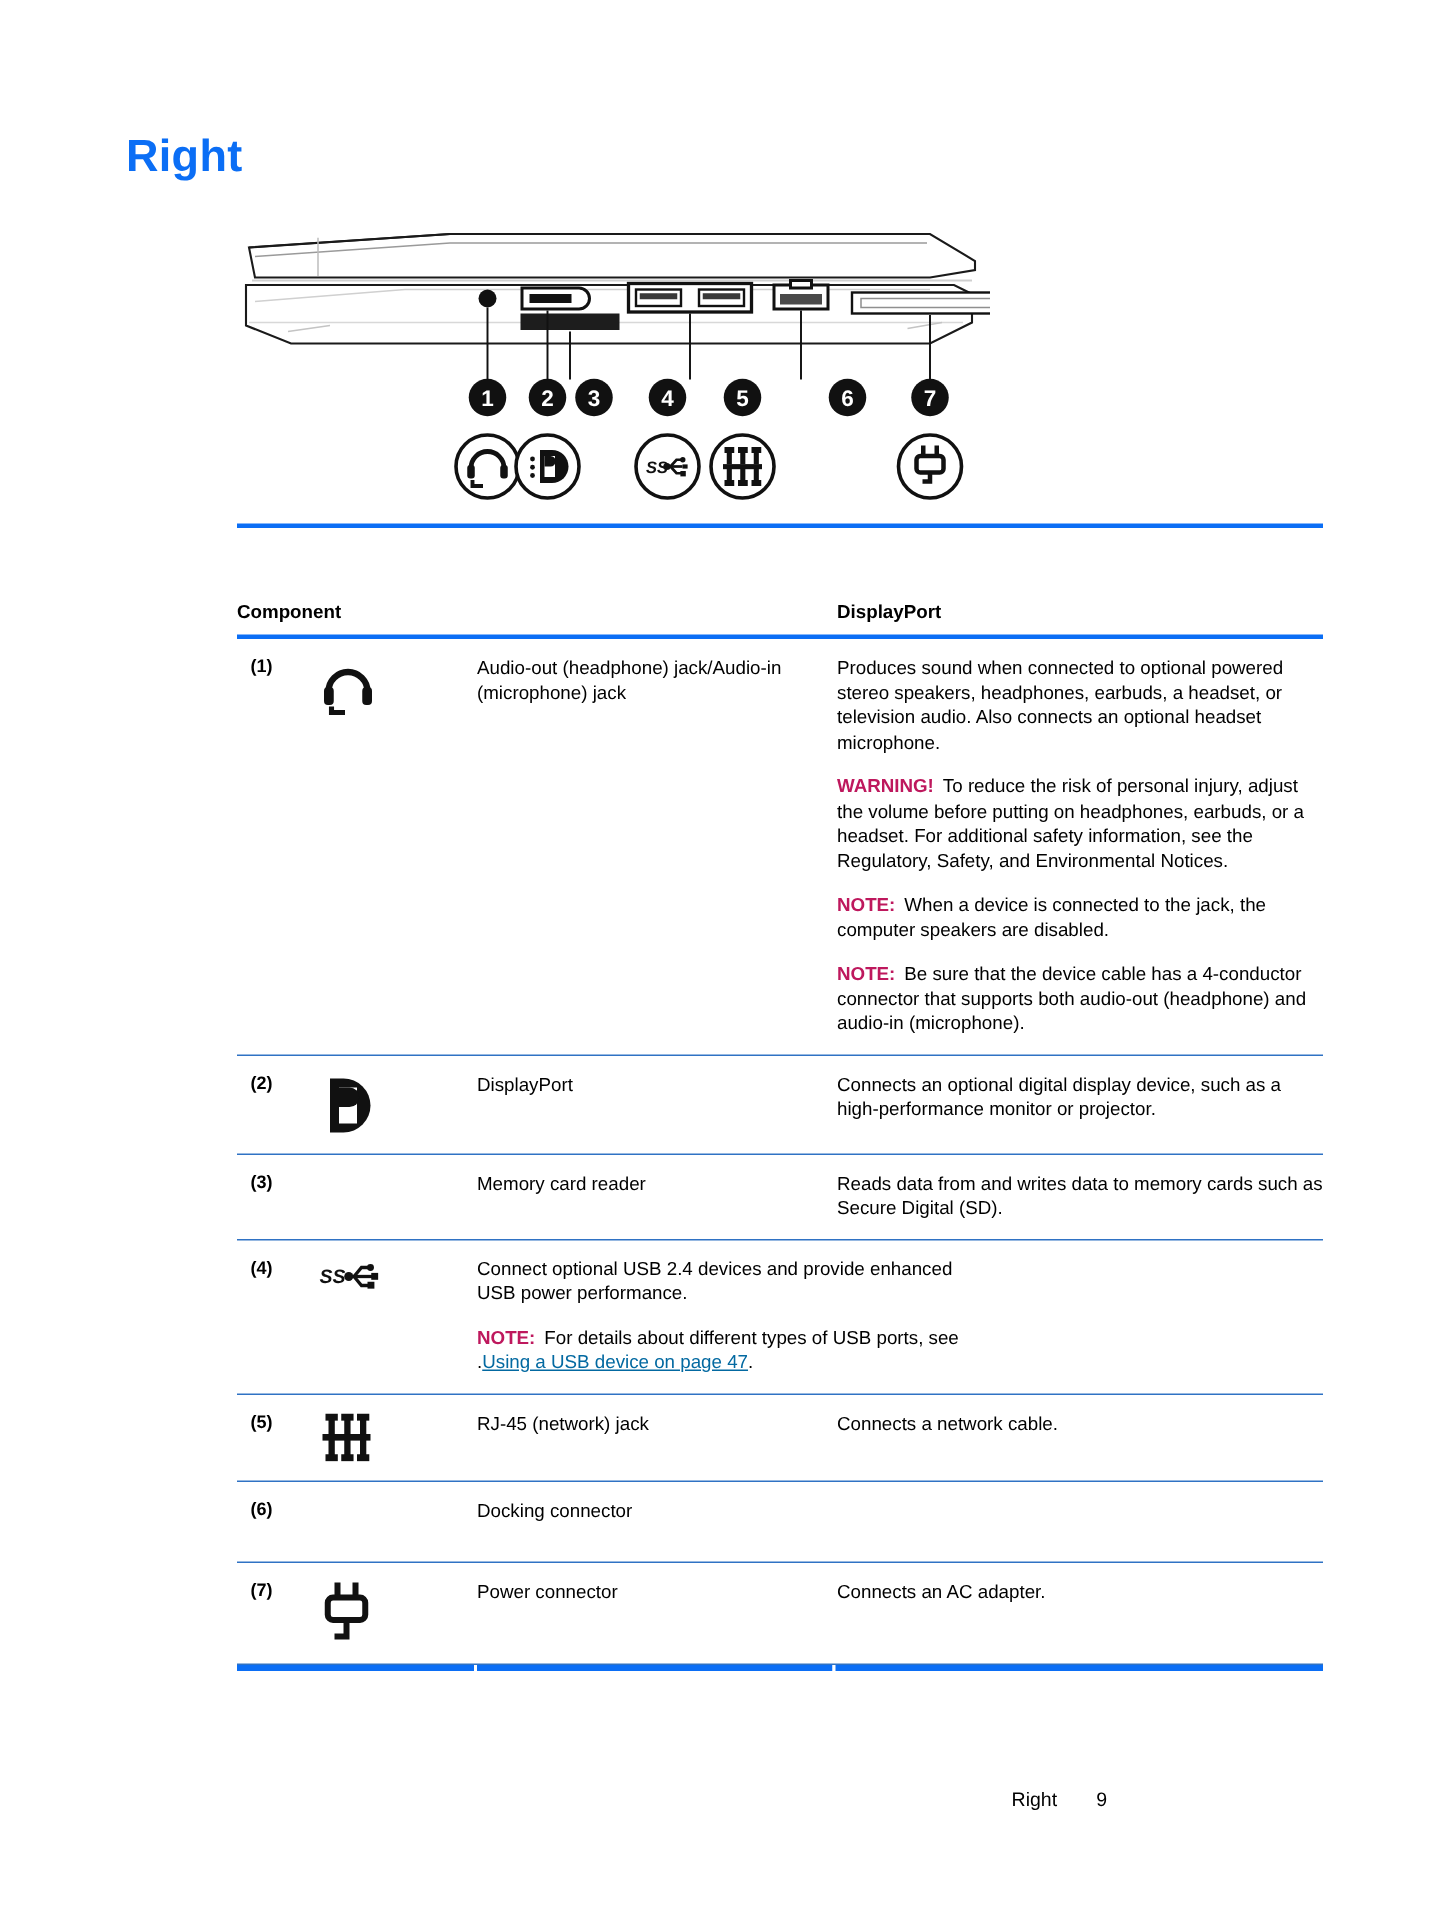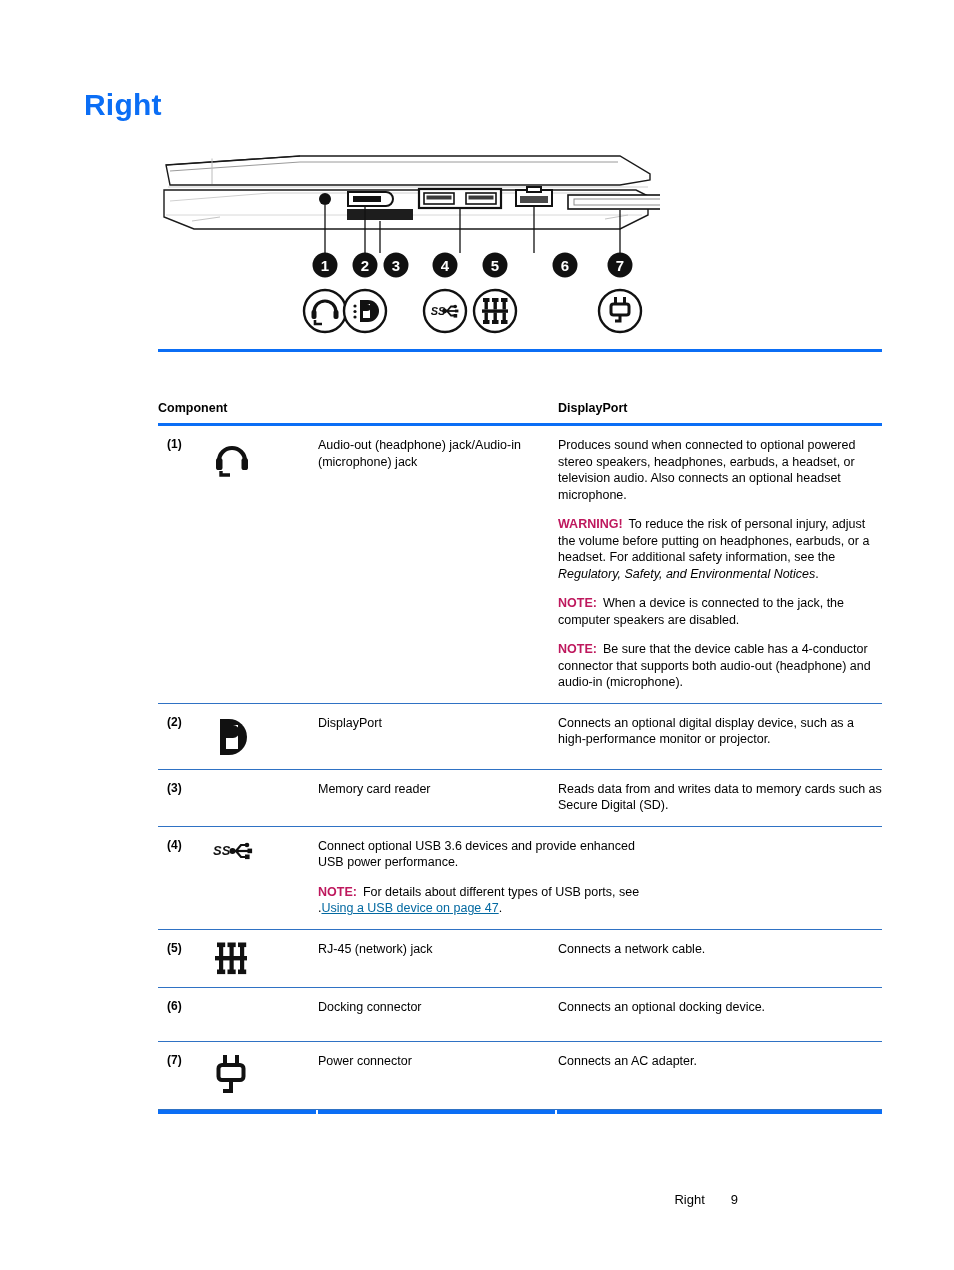--- a/index.html
+++ b/index.html
@@ -115,21 +115,21 @@
     line-height: 16.5px;
     box-sizing: border-box;
   }
   .cell-desc p { margin: 0 0 13px 0; }
   .cell-desc p:last-child { margin-bottom: 0; }
   .lbl-warning, .lbl-note {
     color: #be185d;
     font-weight: bold;
   }
   .lbl-gap { display: inline-block; width: 6px; }
-  .ital { font-style: italic; }
+  .ital { }
   .xref {
     color: #0369a1;
     text-decoration: underline;
   }
 
   
   #footer {
     position: absolute;
     left: 0;
     top: 1192px;
@@ -359,21 +359,21 @@
           <path d="M26 13 l5 -6 h5"></path>
           <path d="M26 13 l5 6 h5"></path>
         </g>
         <circle cx="22.5" cy="13" r="3" fill="#111111"></circle>
         <circle cx="37" cy="7" r="2.3" fill="#111111"></circle>
         <rect x="35" y="16.5" width="4.6" height="4.6" fill="#111111"></rect>
         <rect x="37.5" y="10.6" width="4.6" height="4.6" fill="#111111"></rect>
       </svg>
     </div>
     <div class="cell-desc">
-      <p>Connect optional USB 3.6 devices and provide enhanced USB power performance.</p>
+      <p>Connect optional USB 2.4 devices and provide enhanced USB power performance.</p>
       <p><span class="lbl-note">NOTE:</span><span class="lbl-gap"></span><span>For details about different types of USB ports, see .</span><a class="xref" href="#">Using a USB device on page 47</a><span>.</span></p>
     </div>
   </div>
 
   <div class="trow">
     <div class="cell-num">(5)</div>
     <div class="cell-icon">
       <svg width="44" height="34" viewBox="0 0 44 34" xmlns="http://www.w3.org/2000/svg">
         <rect x="5" y="15" width="32" height="4.4" fill="#111111"></rect>
         <rect x="9" y="5" width="4.2" height="10.5" fill="#111111"></rect>
@@ -393,23 +393,20 @@
     <div class="cell-name">RJ-45 (network) jack</div>
     <div class="cell-desc">
       <p>Connects a network cable.</p>
     </div>
   </div>
 
   <div class="trow">
     <div class="cell-num">(6)</div>
     <div class="cell-icon"></div>
     <div class="cell-name">Docking connector</div>
-    <div class="cell-desc">
-      <p>Connects an optional docking device.</p>
-    </div>
   </div>
 
   <div class="trow">
     <div class="cell-num">(7)</div>
     <div class="cell-icon">
       <svg width="44" height="44" viewBox="0 0 44 44" xmlns="http://www.w3.org/2000/svg">
         <rect x="13" y="2" width="4" height="11" fill="#111111"></rect>
         <rect x="25" y="2" width="4" height="11" fill="#111111"></rect>
         <rect x="8.5" y="12" width="25" height="15" rx="3.5" fill="none" stroke="#111111" stroke-width="4"></rect>
         <path d="M21 27 v11 h-8" fill="none" stroke="#111111" stroke-width="4"></path>

